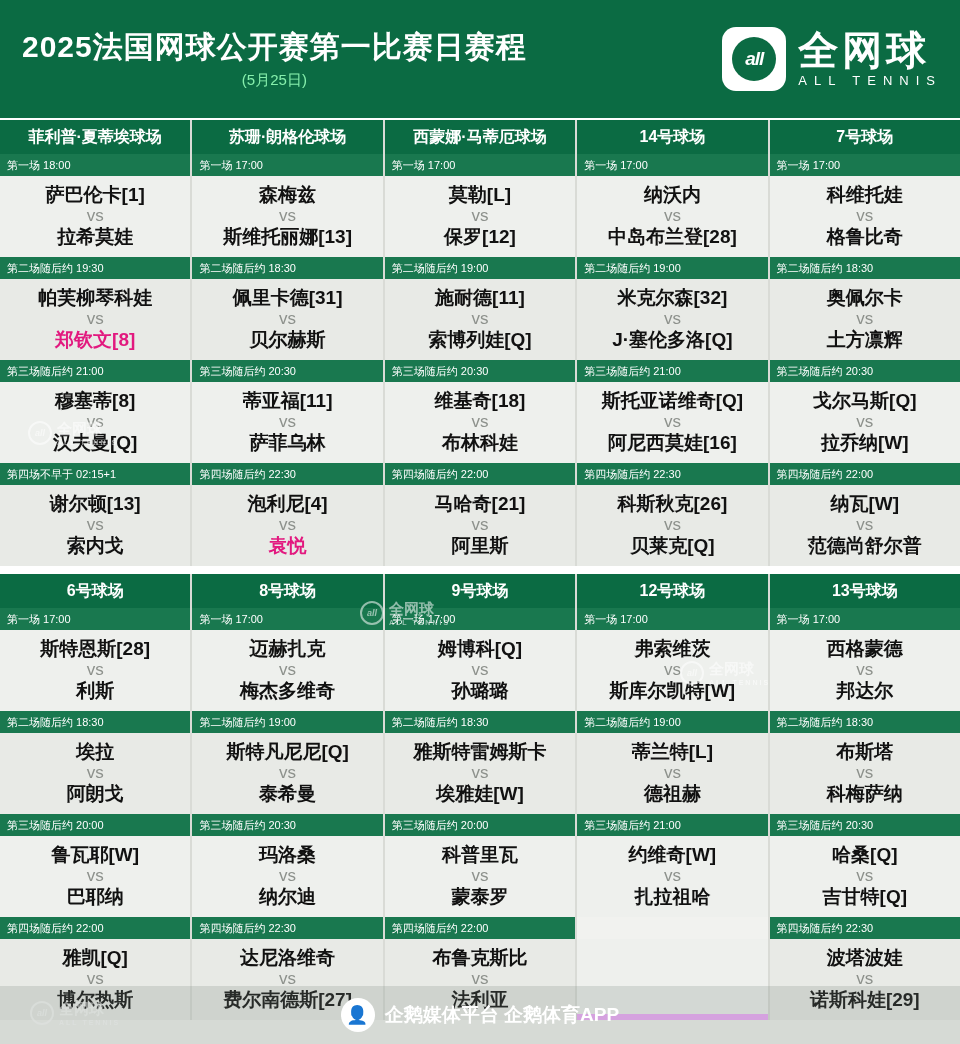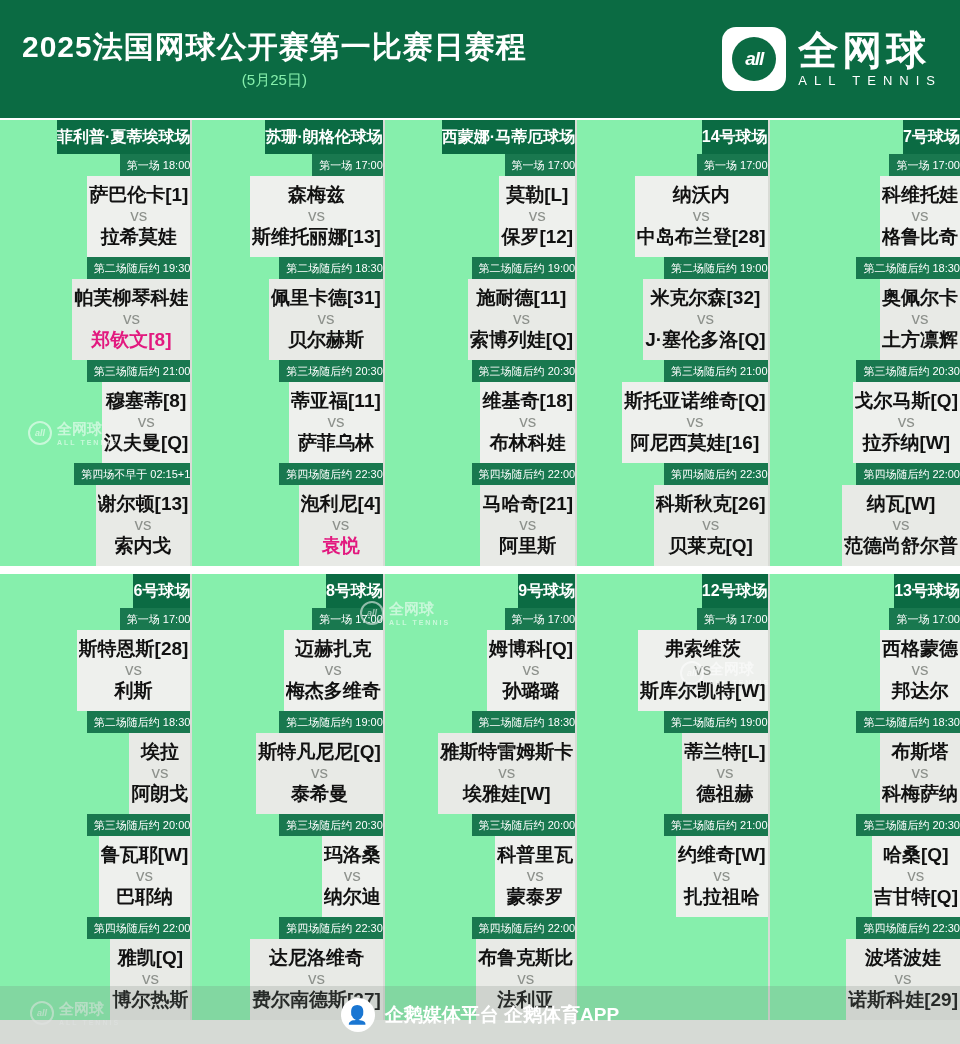--- a/index.html
+++ b/index.html
@@ -67,22 +67,22 @@
   }
   
   .grid{
     display:grid;
     grid-template-columns:repeat(5,1fr);
     column-gap:2px;
     background:#d9dbd6;
     border-top:2px solid #ffffff;
   }
   .col{
-    background:#86efac;
-    display:flex;flex-direction:column;align-items:flex-end;
+    background:#f0abfc;
+    display:flex;flex-direction:column;
   }
   .court-head{
     background:#0b6b43;
     color:#ffffff;
     font-size:16px;
     font-weight:bold;
     height:34px;
     display:flex;align-items:center;justify-content:center;
     white-space:nowrap;
     overflow:hidden;

